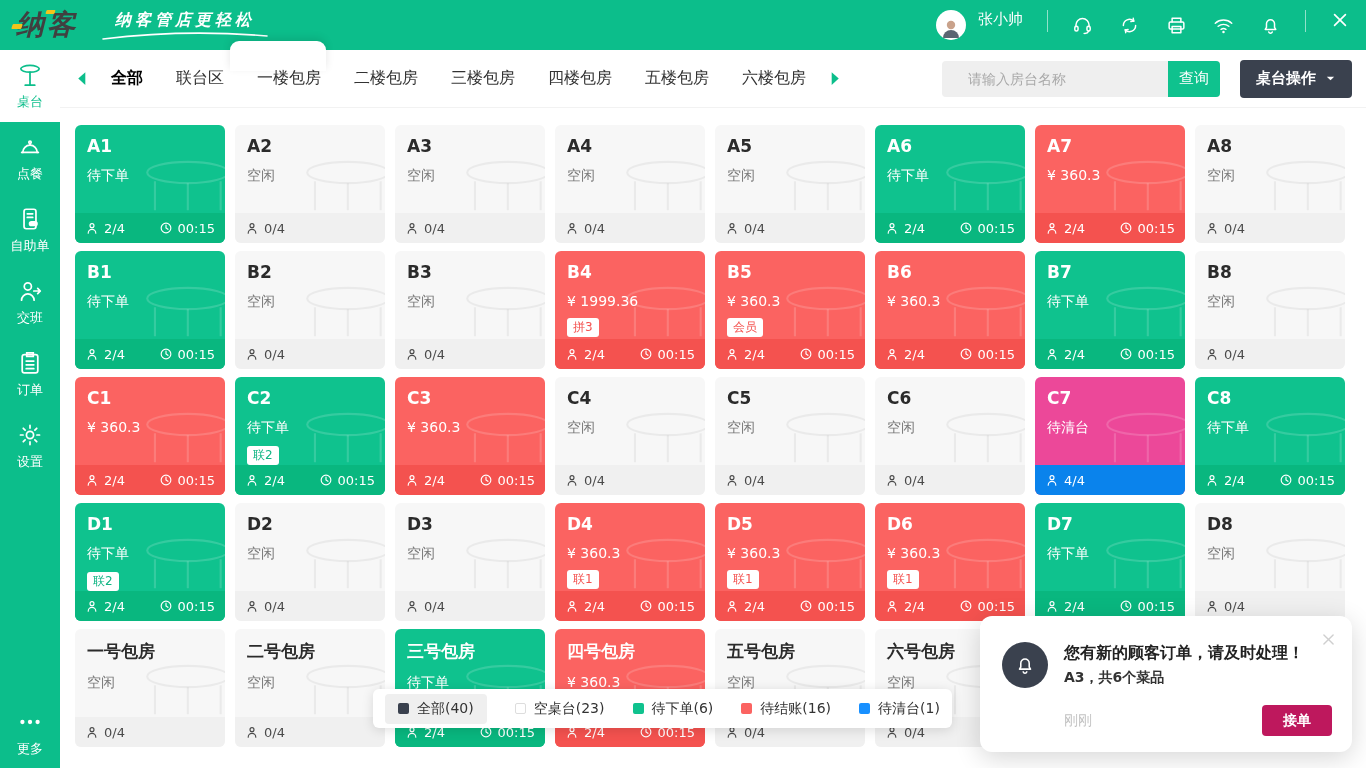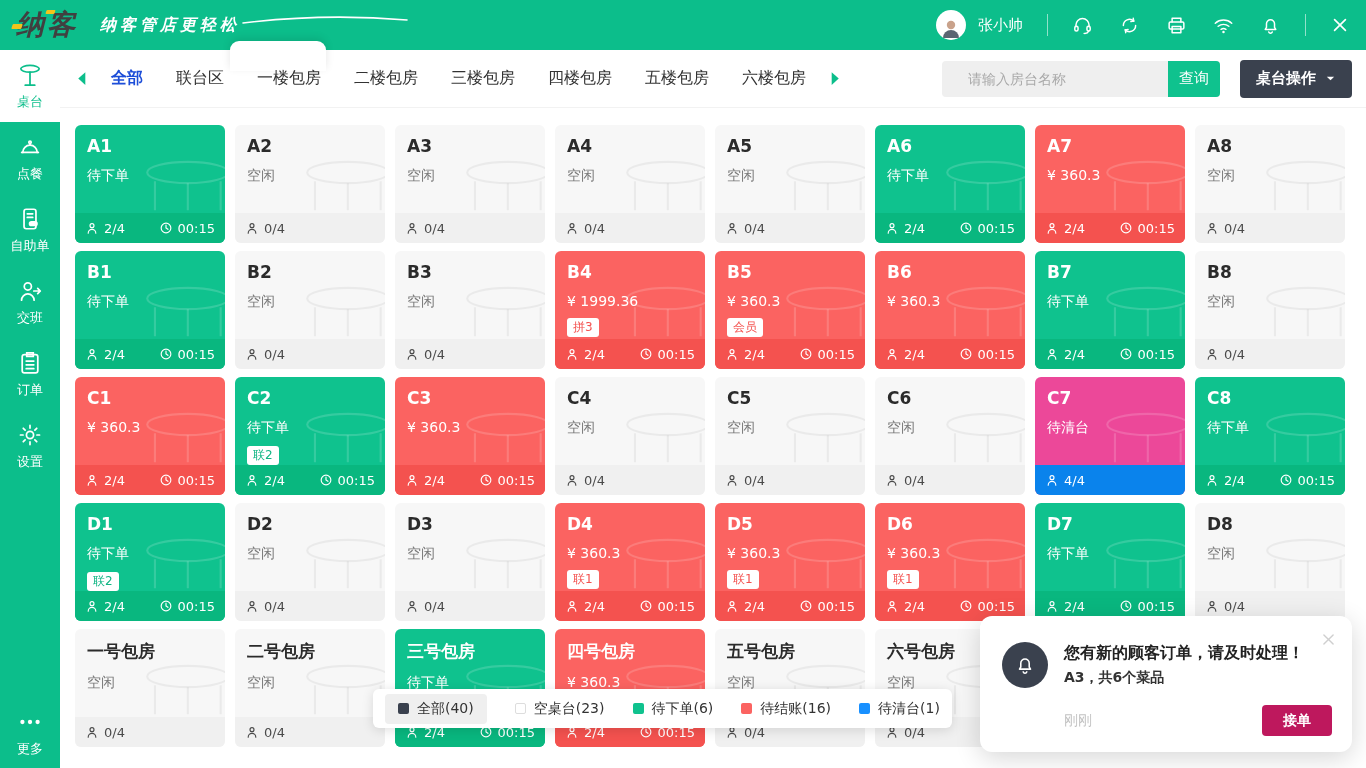--- a/index.html
+++ b/index.html
@@ -10,24 +10,24 @@
   .icon svg{display:block;width:100%;height:100%}
 
   
   .topbar{position:absolute;left:0;top:0;width:100%;height:50px;background:#0CBE8B;
     display:flex;align-items:center;justify-content:space-between;padding:0 16px;z-index:3}
   .brand{display:flex;align-items:center}
   .logo{position:relative;color:#404040;font-size:28px;font-weight:800;font-style:italic;letter-spacing:3px}
   .logo i{position:absolute;background:#F2C41C;border-radius:1px;transform:skewX(-18deg)}
   .logo .t1{left:-4px;top:18px;width:10px;height:5px}
   .logo .t2{left:30px;top:4px;width:9px;height:4px}
-  .slogan-wrap{margin-left:22px;display:flex;flex-direction:row;align-items:flex-start}
+  .slogan-wrap{margin-left:22px;display:flex;flex-direction:column;align-items:center}
   .slogan{color:#fff;font-size:16px;font-style:italic;font-weight:600;letter-spacing:4px}
   .swoosh{margin-top:1px}
-  .top-right{display:flex;align-items:center;gap:24px}
+  .top-right{display:flex;gap:24px}
   .avatar{width:30px;height:30px;border-radius:50%;background:#fff;overflow:hidden;display:inline-flex;align-items:flex-end;justify-content:center}
   .avatar svg{width:24px;height:24px}
   .username{color:#fff;font-size:15px;margin-left:-12px}
   .vdiv{width:1px;height:22px;background:rgba(255,255,255,.55)}
   .hicons{display:flex;align-items:center;gap:26px}
   .hicon{width:21px;height:21px;color:#fff;cursor:pointer}
   .wclose{width:20px;height:20px;color:#fff;cursor:pointer}
 
   
   .sidebar{position:absolute;left:0;top:50px;bottom:0;width:60px;background:#0CBE8B;
@@ -40,21 +40,21 @@
   .side-item.more{margin-top:auto;margin-bottom:6px;height:58px}
 
   
   .navbar{position:absolute;left:60px;right:0;top:50px;height:58px;background:#fff;
     display:flex;align-items:center;padding:0 14px;border-bottom:1px solid #F2F2F2;z-index:4}
   .navchip{position:absolute;left:170px;top:-9px;width:96px;height:30px;background:#fff;
     border-radius:9px 9px 0 0;box-shadow:0 -3px 8px rgba(0,0,0,.10)}
   .nav-arrow{width:17px;height:17px;color:#0CBE8B;background:none;border:none;cursor:pointer;padding:0;position:relative;z-index:1}
   .tabs{display:flex;align-items:center;gap:33px;margin:0 20px;position:relative;z-index:1}
   .tab{font-size:16px;color:#333;cursor:pointer;white-space:nowrap}
-  .tab.active{color:#1d4ed8;font-weight:bold}
+  .tab.active{color:#000000;font-weight:bold}
   .searchbox{margin-left:auto;display:flex;width:278px;height:36px;background:#EFEFEF;border-radius:4px;overflow:hidden}
   .searchbox input{flex:1;border:none;outline:none;background:transparent;padding:0 26px;font-size:14px;color:#333;font-family:inherit}
   .searchbox input::placeholder{color:#A9A9A9}
   .search-btn{width:74px;border:none;background:#0FC28E;color:#fff;font-size:15px;cursor:pointer;font-family:inherit}
   .dark-btn{margin-left:20px;height:38px;padding:0 16px;background:#3A414E;color:#fff;border:none;border-radius:4px;
     font-size:15px;font-weight:bold;display:flex;align-items:center;gap:9px;cursor:pointer;font-family:inherit}
   .dark-btn .icon{width:11px;height:11px}
 
   
   .content{position:absolute;left:60px;top:108px;right:0;bottom:0;padding:17px 16px 0 15px;

